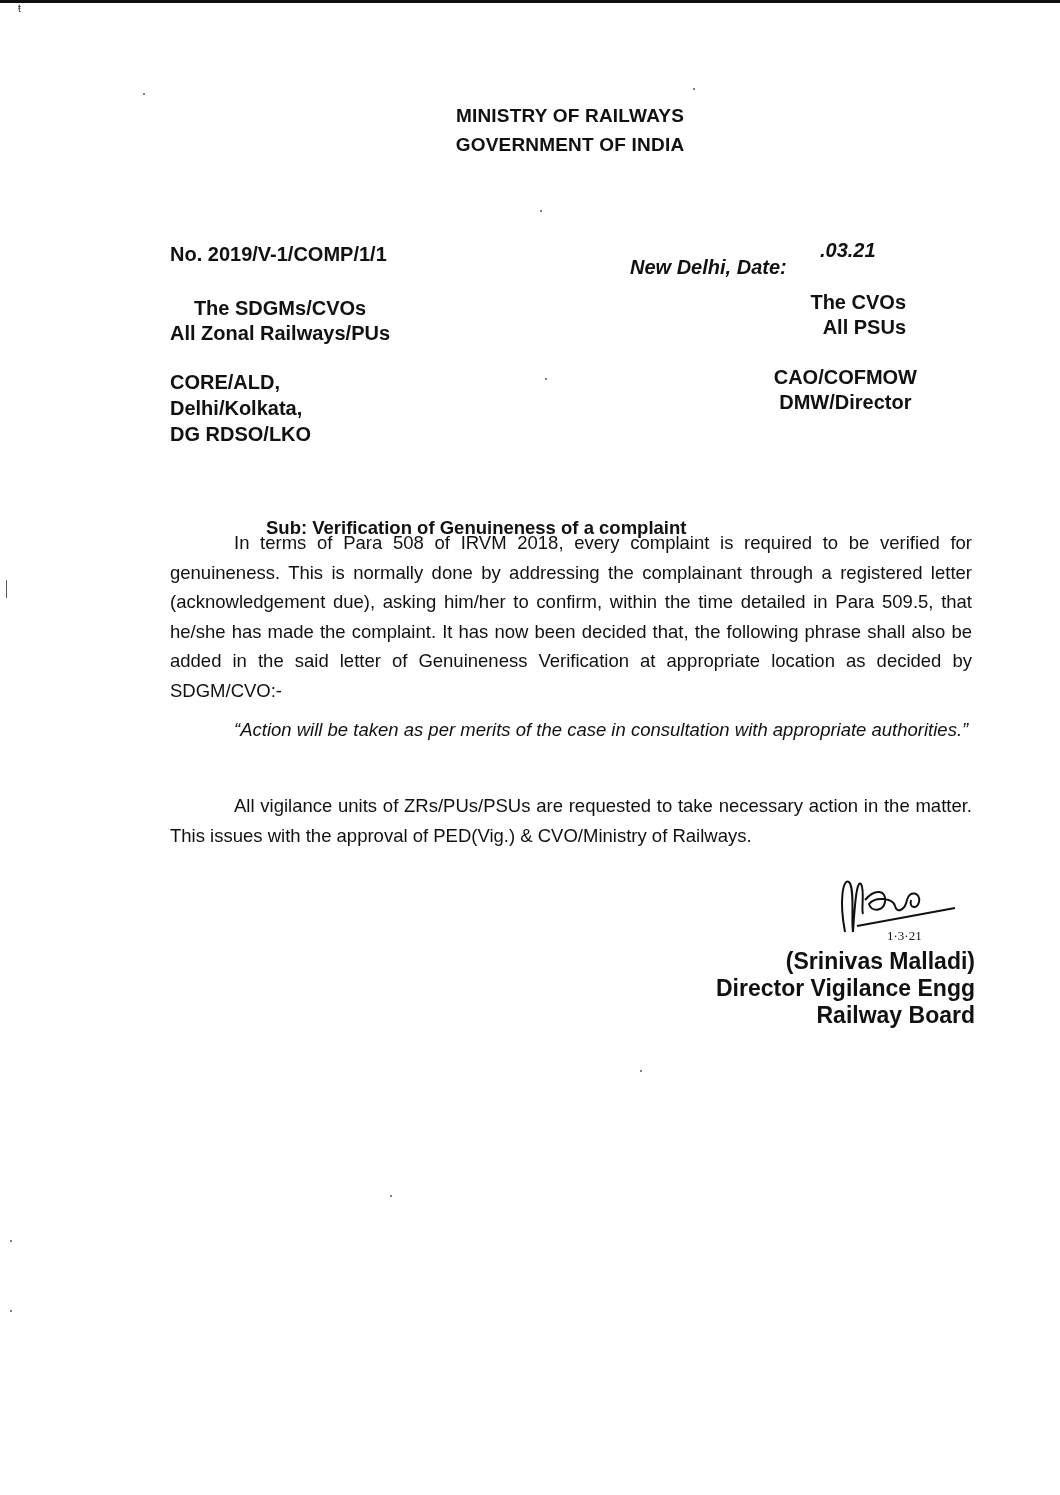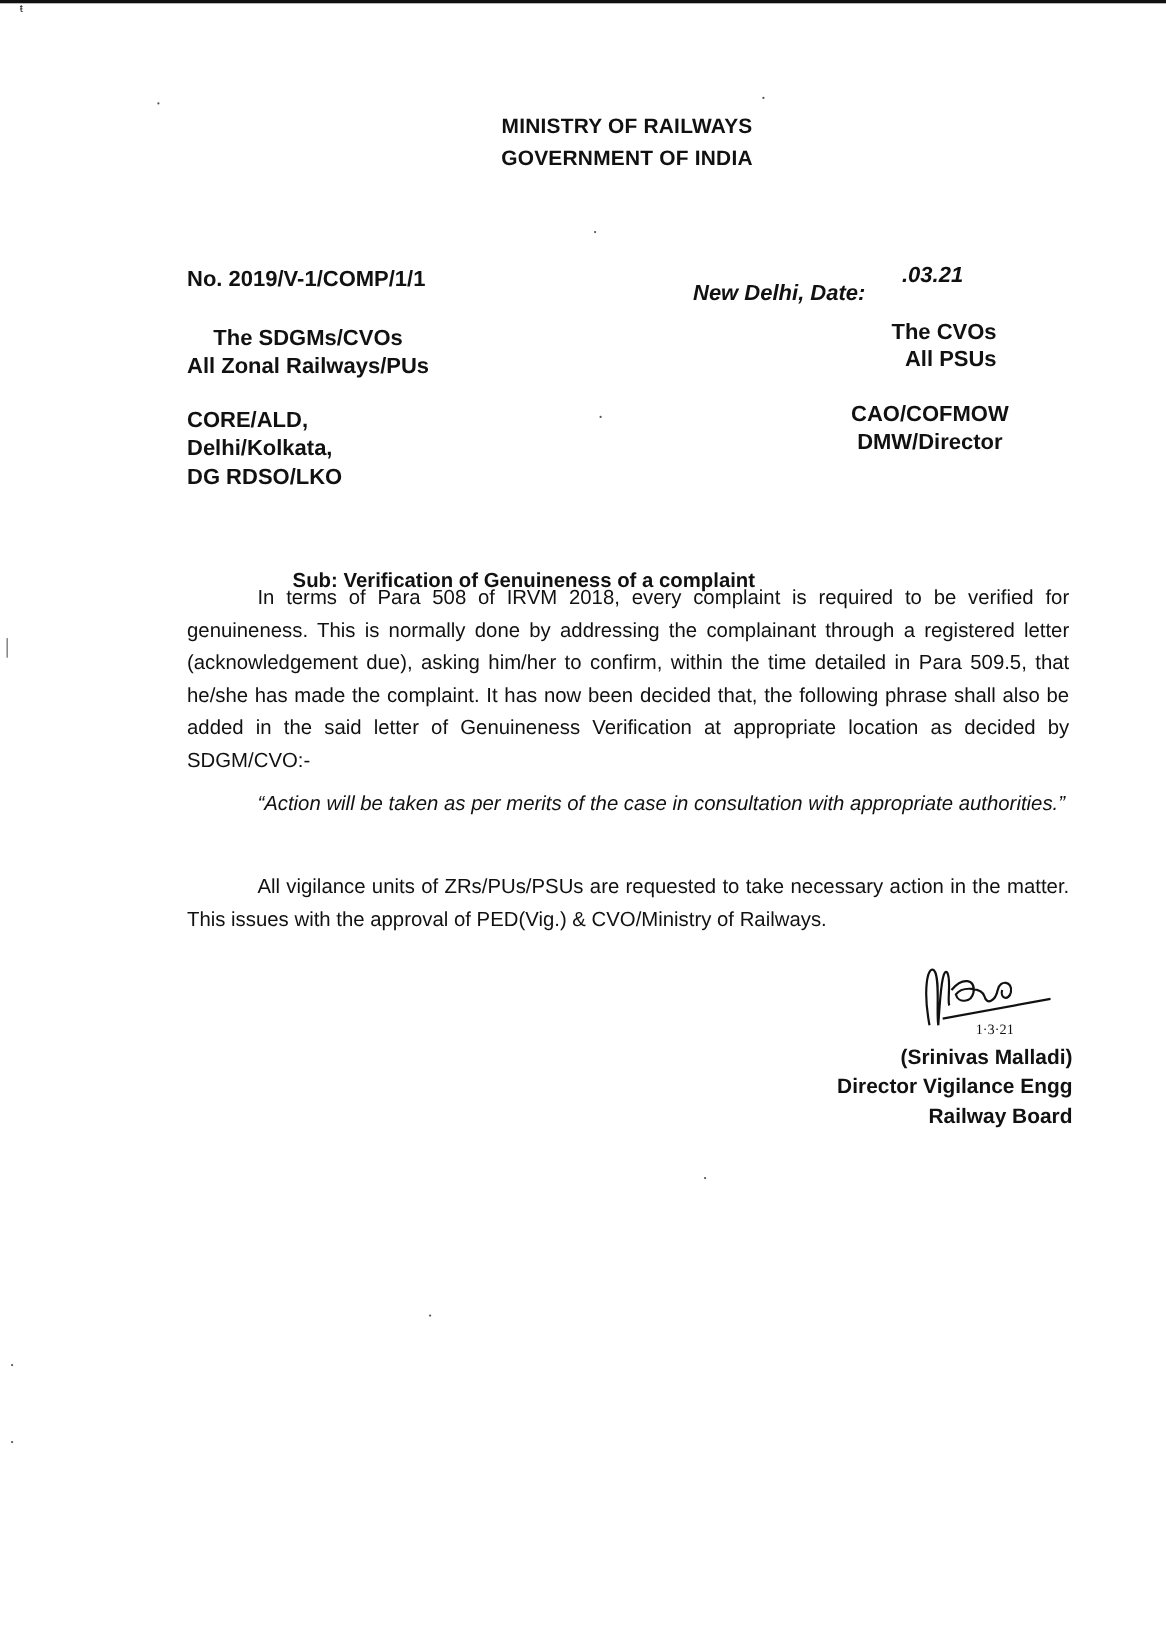--- a/index.html
+++ b/index.html
@@ -23,21 +23,21 @@
   .addr-right2 { right: 143px; top: 365px; line-height: 25px; text-align: center; }
   .subject { left: 234px; top: 517px; font-weight: bold; font-size: 18.5px; margin-left: 32px; }
   .para { position: absolute; left: 170px; width: 802px; font-size: 18.5px; line-height: 29.5px;
     text-align: justify; text-align-last: left; }
   .para .indent { display: inline-block; width: 64px; }
   .p1 { top: 528px; }
   .quote { top: 715px; font-style: italic; }
   .p2 { top: 791px; }
   .signature { position: absolute; left: 835px; top: 870px; width: 130px; height: 80px; }
   .sign-block { position: absolute; right: 85px; top: 948px; text-align: right; font-weight: bold;
-    font-size: 19px; line-height: 27px; }
+    font-size: 23px; line-height: 27px; }
   .speck { position: absolute; width: 2px; height: 2px; background: #555; border-radius: 1px; }
 </style>
 </head>
 <body>
 
 <div class="topbar"></div>
 <div class="topbar-mark">ŧ</div>
 
 <div class="header">
   <div>MINISTRY OF RAILWAYS</div>

